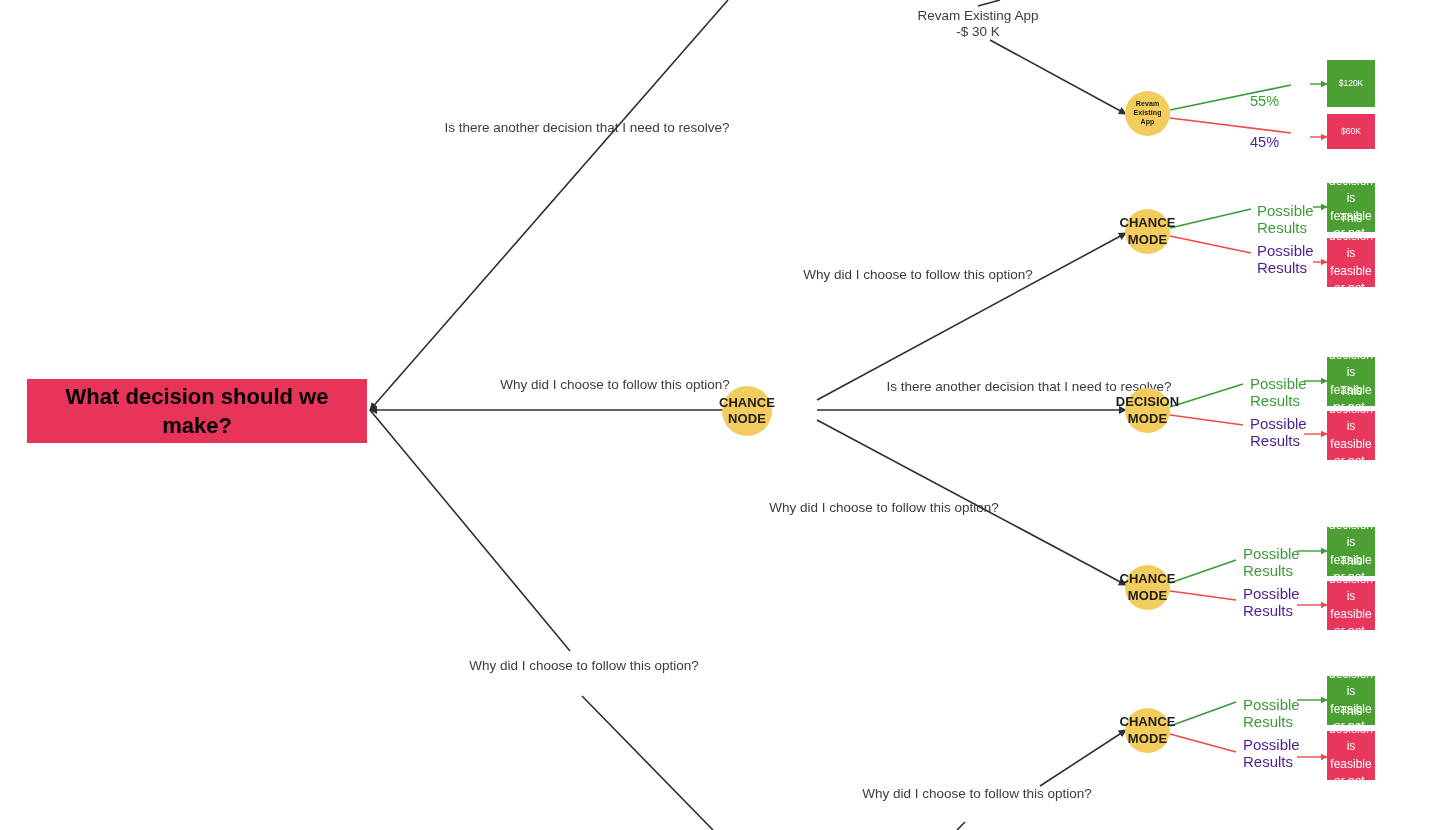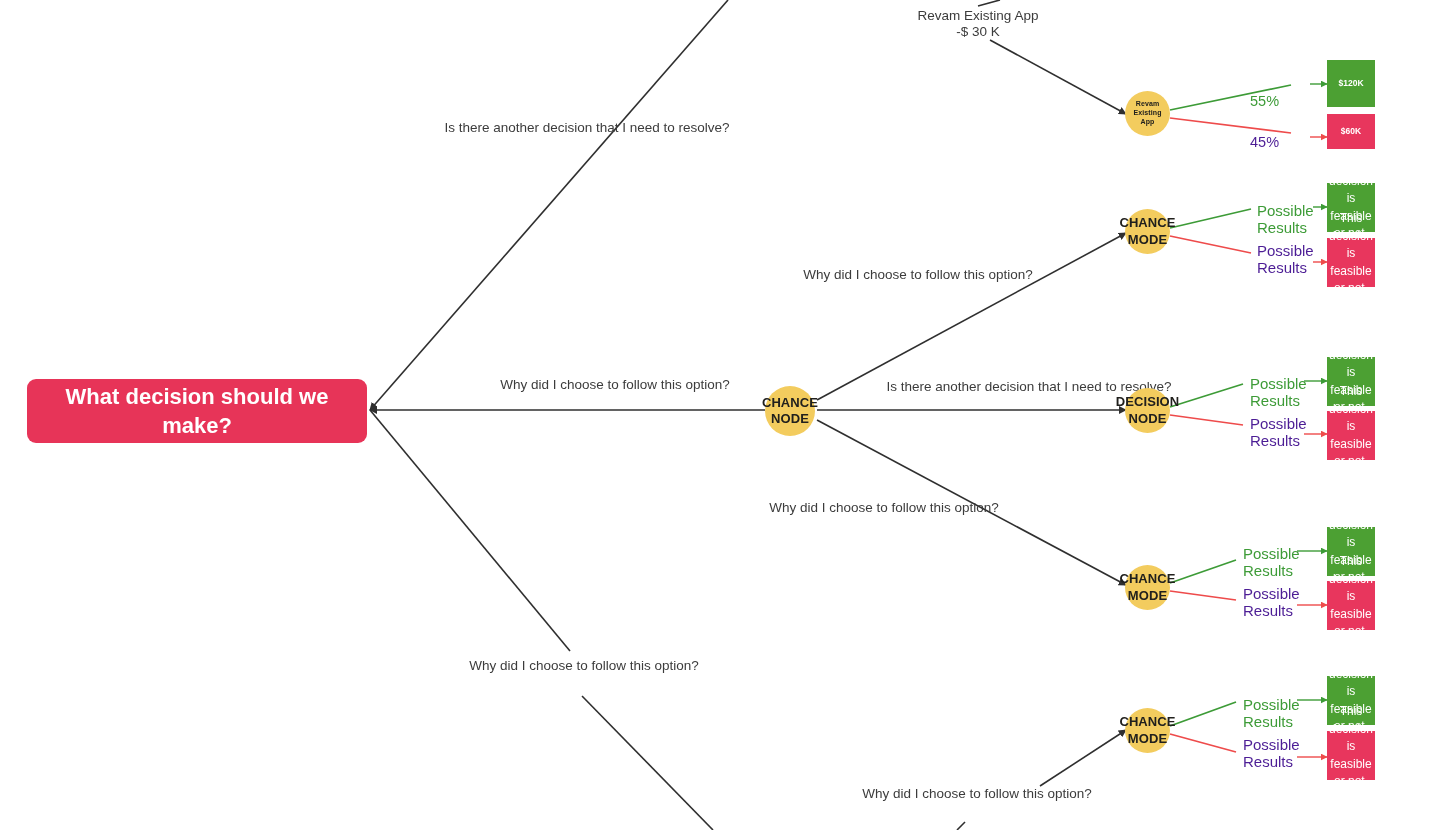--- a/index.html
+++ b/index.html
@@ -34,26 +34,25 @@
   }
 
   
   .root-box {
     position: absolute;
     display: flex;
     align-items: center;
     justify-content: center;
     text-align: center;
     box-sizing: border-box;
-    color: #ffffff;
+    color: #000000;
     font-weight: bold;
     font-size: 22px;
     line-height: 1.32;
     padding: 6px 14px;
-    border-radius: 9px;
   }
 
   
   .node-circle {
     position: absolute;
     border-radius: 50%;
     display: flex;
     align-items: center;
     justify-content: center;
     text-align: center;
@@ -77,21 +76,21 @@
     justify-content: center;
     text-align: center;
     box-sizing: border-box;
     color: #ffffff;
     font-size: 12px;
     line-height: 1.45;
     padding: 3px 4px;
   }
   .outcome-box.value {
     font-size: 8.5px;
-    font-weight: bold;
+    font-weight: normal;
   }
 
   
   .edge-label {
     position: absolute;
     text-align: center;
     font-size: 13.5px;
     line-height: 1.18;
     color: #3c3c3c;
     white-space: pre-line;
@@ -190,37 +189,37 @@
 -$ 30 K</div>
 
     <div class="node-circle small-text" style="left:1125px; top:91px; width:45px; height:45px; background:#f3cc5e;">Revam Existing App</div>
 
     <div class="prob-label pos pct" style="left:1250px; top:76px;">55%</div>
     <div class="prob-label neg pct" style="left:1250px; top:117px;">45%</div>
 
     <div class="outcome-box value" style="left:1327px; top:60px; width:48px; height:47px; background:#4ca033;">$120K</div>
     <div class="outcome-box value" style="left:1327px; top:114px; width:48px; height:35px; background:#e8365d;">$60K</div>
 
-    <div class="node-circle" style="left:765px; top:386px; width:50px; height:50px; background:#f3cc5e;">CHANCE NODE</div>
+    <div class="node-circle" style="left:722px; top:386px; width:50px; height:50px; background:#f3cc5e;">CHANCE NODE</div>
 
     <div class="edge-label" style="left:767px; top:267px; width:302px;">Why did I choose to follow this option?</div>
 
     <div class="edge-label" style="left:874px; top:379px; width:310px;">Is there another decision that I need to resolve?</div>
 
     <div class="edge-label" style="left:733px; top:500px; width:302px;">Why did I choose to follow this option?</div>
 
     <div class="edge-label" style="left:826px; top:786px; width:302px;">Why did I choose to follow this option?</div>
 
     <div class="node-circle" style="left:1125px; top:209px; width:45px; height:45px; background:#f3cc5e;">CHANCE MODE</div>
     <div class="prob-label pos" style="left:1257px; top:202px; width:70px;">Possible Results</div>
     <div class="prob-label neg" style="left:1257px; top:242px; width:70px;">Possible Results</div>
     <div class="outcome-box" style="left:1327px; top:183px; width:48px; height:49px; background:#4ca033;">This decision is feasible or not. Why?</div>
     <div class="outcome-box" style="left:1327px; top:238px; width:48px; height:49px; background:#e8365d;">This decision is feasible or not. Why?</div>
 
-    <div class="node-circle" style="left:1125px; top:388px; width:45px; height:45px; background:#f3cc5e;">DECISION NODE</div>
+    <div class="node-circle" style="left:1125px; top:388px; width:45px; height:45px; background:#f3cc5e;">DECISION MODE</div>
     <div class="prob-label pos" style="left:1250px; top:375px; width:70px;">Possible Results</div>
     <div class="prob-label neg" style="left:1250px; top:415px; width:70px;">Possible Results</div>
     <div class="outcome-box" style="left:1327px; top:357px; width:48px; height:49px; background:#4ca033;">This decision is feasible or not. Why?</div>
     <div class="outcome-box" style="left:1327px; top:411px; width:48px; height:49px; background:#e8365d;">This decision is feasible or not. Why?</div>
 
     <div class="node-circle" style="left:1125px; top:565px; width:45px; height:45px; background:#f3cc5e;">CHANCE MODE</div>
     <div class="prob-label pos" style="left:1243px; top:545px; width:70px;">Possible Results</div>
     <div class="prob-label neg" style="left:1243px; top:585px; width:70px;">Possible Results</div>
     <div class="outcome-box" style="left:1327px; top:527px; width:48px; height:49px; background:#4ca033;">This decision is feasible or not. Why?</div>
     <div class="outcome-box" style="left:1327px; top:581px; width:48px; height:49px; background:#e8365d;">This decision is feasible or not. Why?</div>

